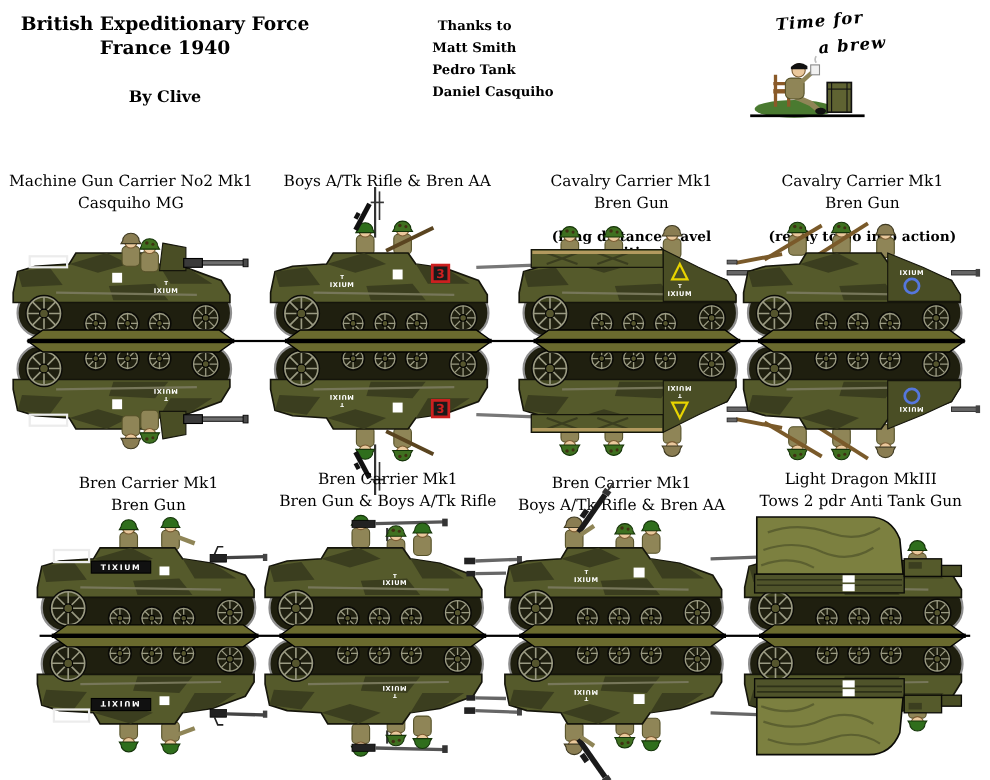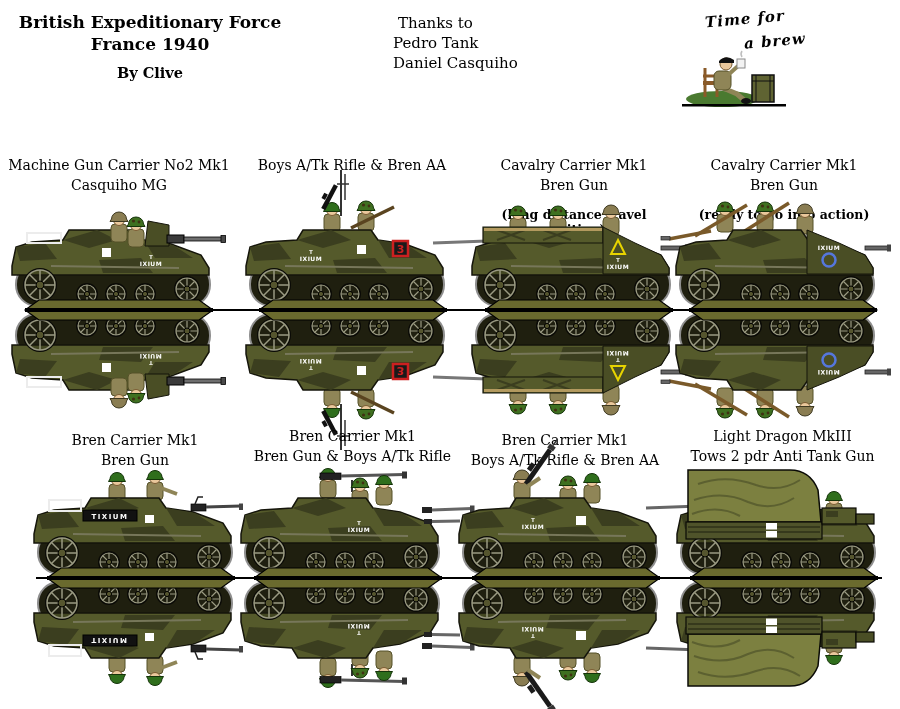--- a/index.html
+++ b/index.html
@@ -2,24 +2,24 @@
 <html><head>
 <meta charset="utf-8">
 <style>
   html,body{margin:0;padding:0;background:#fff;}
   #page{position:relative;width:900px;height:709px;background:#fff;overflow:hidden;
         font-family:"DejaVu Serif","Liberation Serif",serif;color:#000;padding-left:30px;}
   .abs{position:absolute;}
   
   .title-block{left:4px;top:12px;width:292px;text-align:center;}
   .title-line{font-weight:bold;font-size:17px;line-height:21.5px;}
-  .byline{font-weight:bold;font-size:14.5px;margin-top:9px;}
+  .byline{font-weight:bold;font-size:14.5px;margin-top:25px;}
   .site{font-family:"DejaVu Sans","Liberation Sans",sans-serif;font-weight:bold;font-size:13px;margin-top:11px;letter-spacing:0.2px;}
   .thanks-block{left:393px;top:13px;width:220px;text-align:left;}
-  .thanks-line{font-weight:normal;font-size:15px;line-height:20px;}
+  .thanks-line{font-weight:bold;font-size:12px;line-height:20px;}
   .brew-line{font-style:italic;font-weight:bold;font-size:15px;transform:rotate(-5deg);letter-spacing:1px;}
   
   .vlabel{text-align:center;}
   .vt{font-weight:normal;font-size:14px;line-height:20px;}
   .vnote{font-weight:bold;font-size:12.5px;margin-top:12px;}
   .fold{position:absolute;height:2px;background:#000;}
   svg{overflow:visible;display:block;}
   .unit{position:absolute;width:230px;height:216px;}
 </style>
 </head>
@@ -86,20 +86,21 @@
   </svg>
 
   <div class="abs title-block">
     <div class="title-line">British Expeditionary Force</div>
     <div class="title-line">France 1940</div>
     <div class="byline">By Clive</div>
   </div>
 
   <div class="abs thanks-block">
     <div class="thanks-line" style="padding-left:5px;">Thanks to</div>
+    <div class="thanks-line">Matt Smith</div>
     <div class="thanks-line">Pedro Tank</div>
     <div class="thanks-line">Daniel Casquiho</div>
   </div>
 
   <div class="abs brew-line" style="left:705px;top:10px;">Time for</div>
   <div class="abs brew-line" style="left:744px;top:32px;">a brew</div>
 
   <svg class="abs" style="left:682px;top:50px;" width="104" height="58" viewBox="0 0 104 58">
     <ellipse cx="40" cy="49" rx="36" ry="8" fill="#4a7a30"></ellipse>
     <rect x="0" y="54" width="104" height="2.5" fill="#000"></rect>

